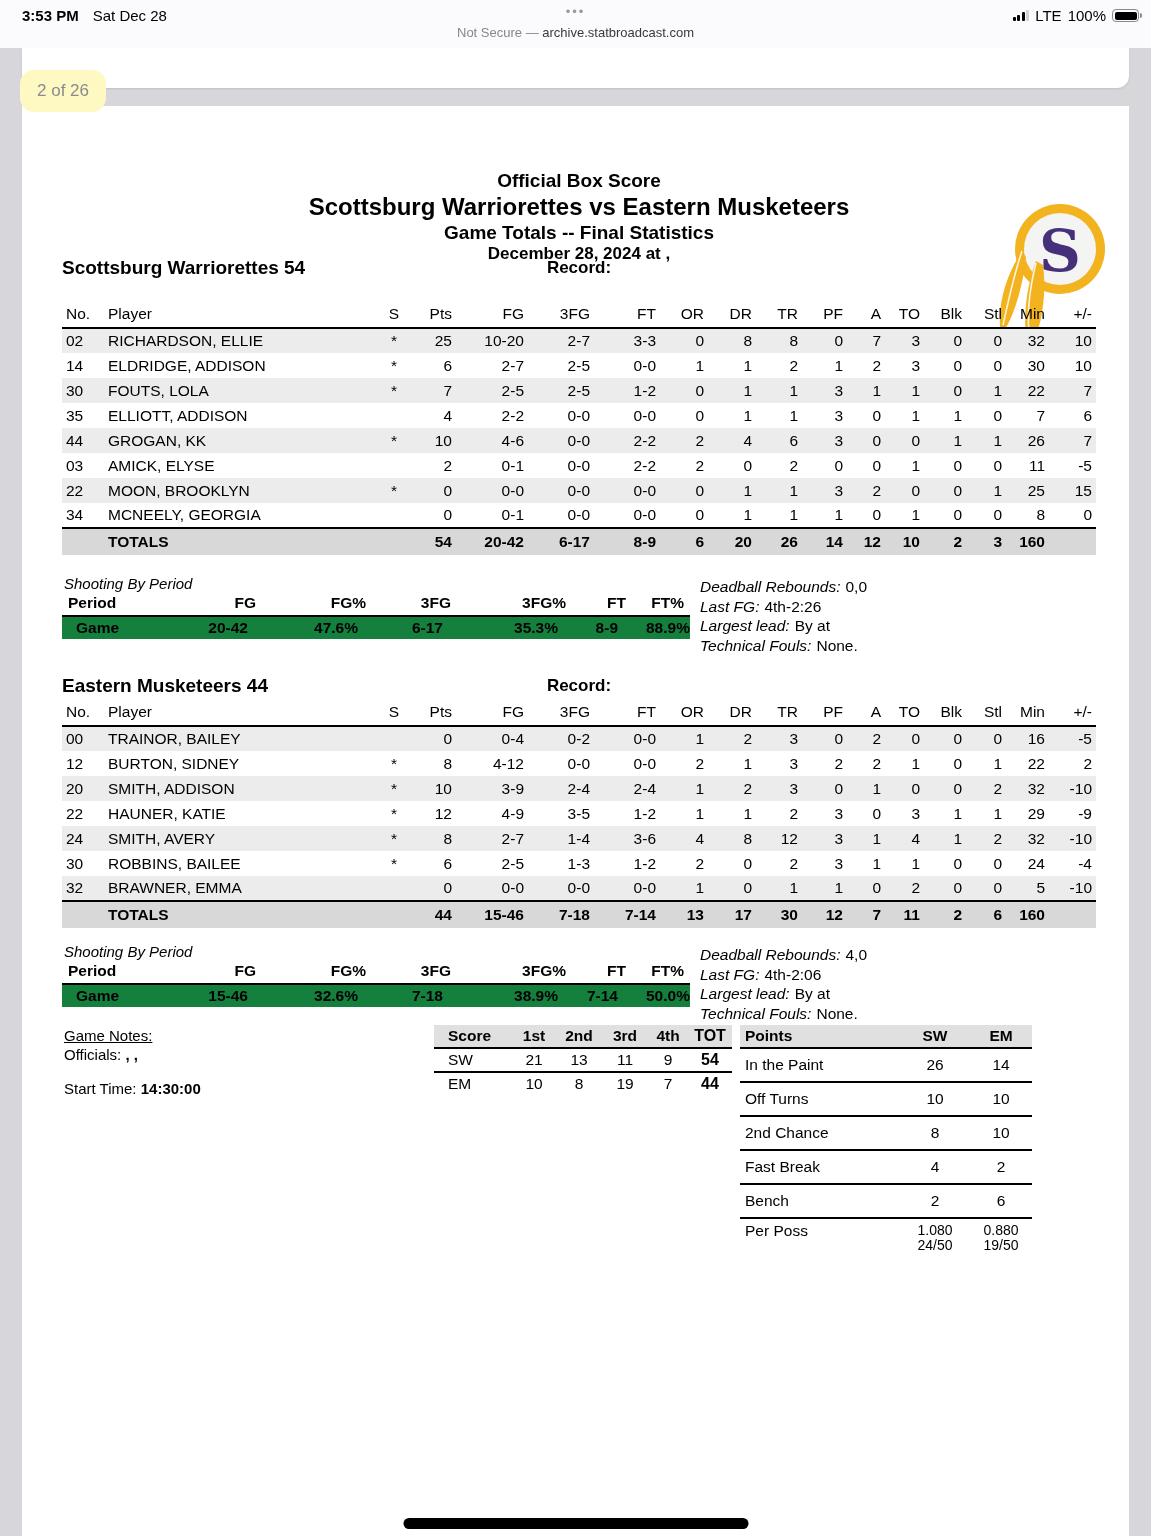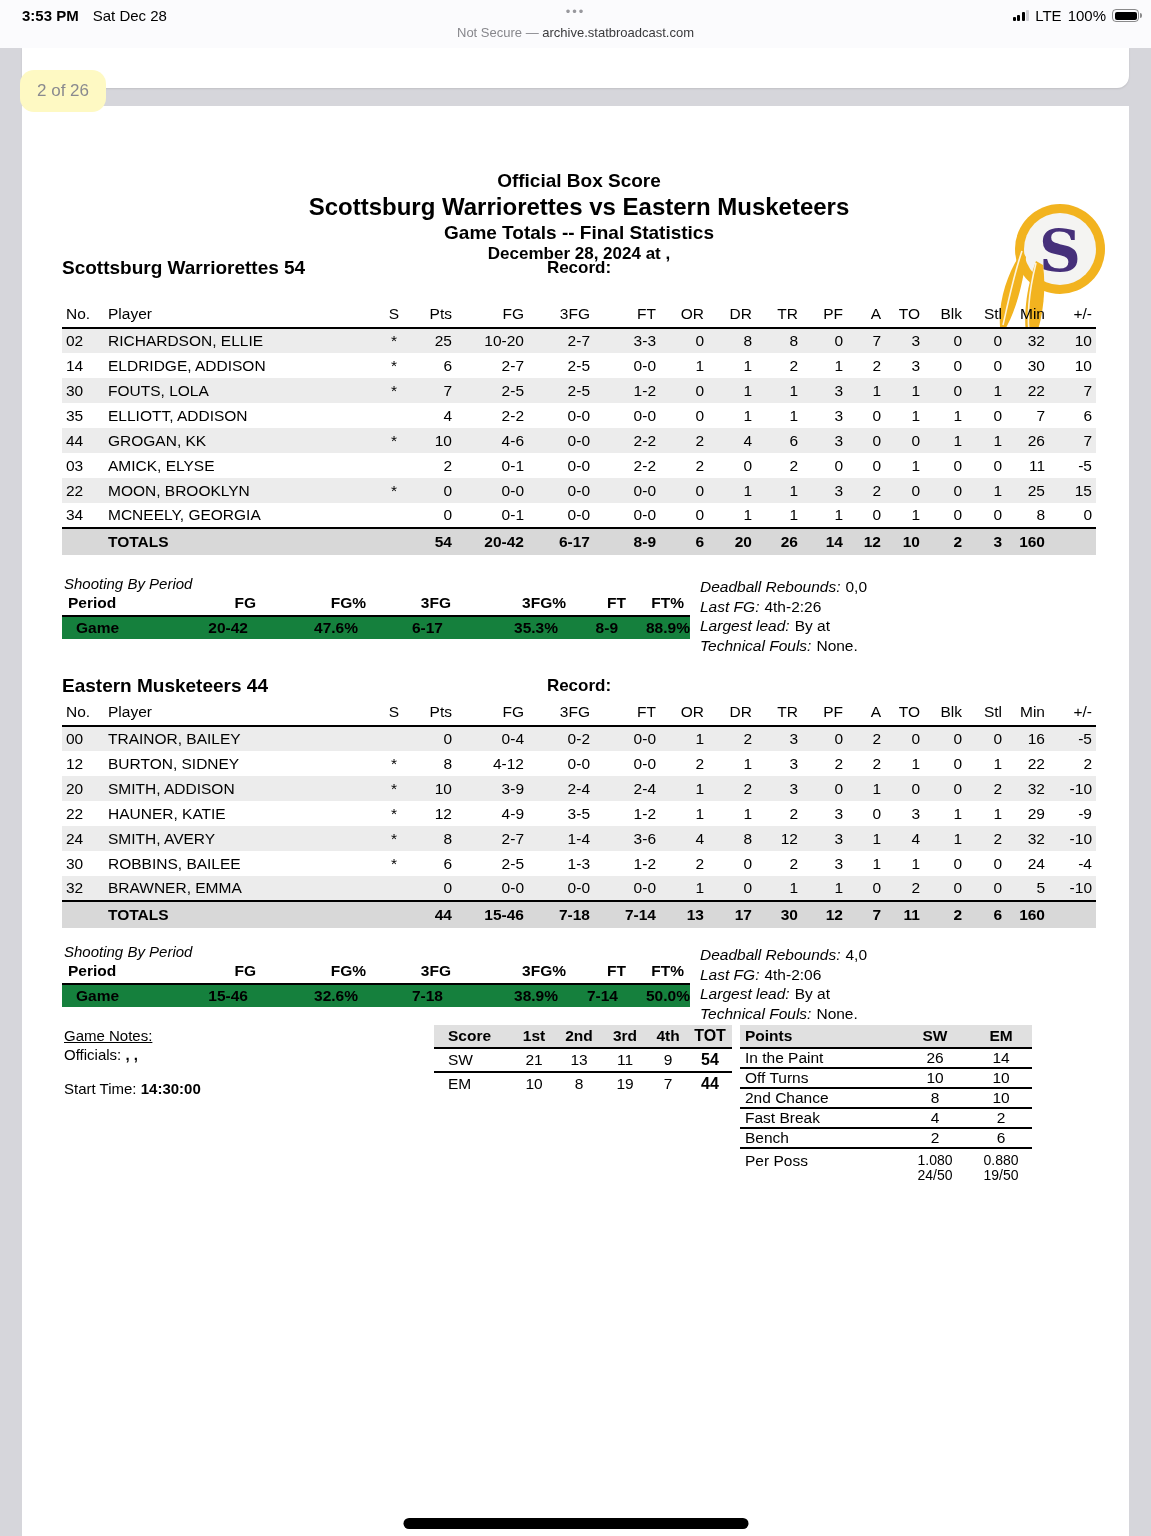--- a/index.html
+++ b/index.html
@@ -85,21 +85,21 @@
   .score tbody tr:first-child td { border-bottom:2px solid #000; }
   .score th:last-child, .score td:last-child { font-weight:700; font-size:16px; }
 
   .leads { position:absolute; left:372px; top:998px; font-size:15px; line-height:19px; }
   .lead-b { font-weight:700; }
   .lead-gap { display:inline-block; width:58px; }
 
   .points { position:absolute; left:678px; top:919px; width:292px; font-size:15.5px; }
   .points th { background:#e0e0e0; font-weight:700; border-bottom:2px solid #000; padding:2px 5px; text-align:center; }
   .points th:first-child { text-align:left; }
-  .points td { padding:0 5px; height:20px; border-bottom:2px solid #000; text-align:center; }
+  .points td { padding:7px 5px; height:20px; border-bottom:2px solid #000; text-align:center; }
   .points td:first-child { text-align:left; }
   .points tbody.pp td { border-bottom:none; font-size:14px; line-height:15px; padding:4px 5px; vertical-align:top; }
   .points tbody.pp td:first-child { font-size:15.5px; }
 
   .home-indicator { position:absolute; left:50%; transform:translateX(-50%); bottom:7px; width:345px; height:11px; border-radius:6px; background:#000; z-index:5; }
 </style>
 </head>
 <body>
 
 <div class="chrome">

